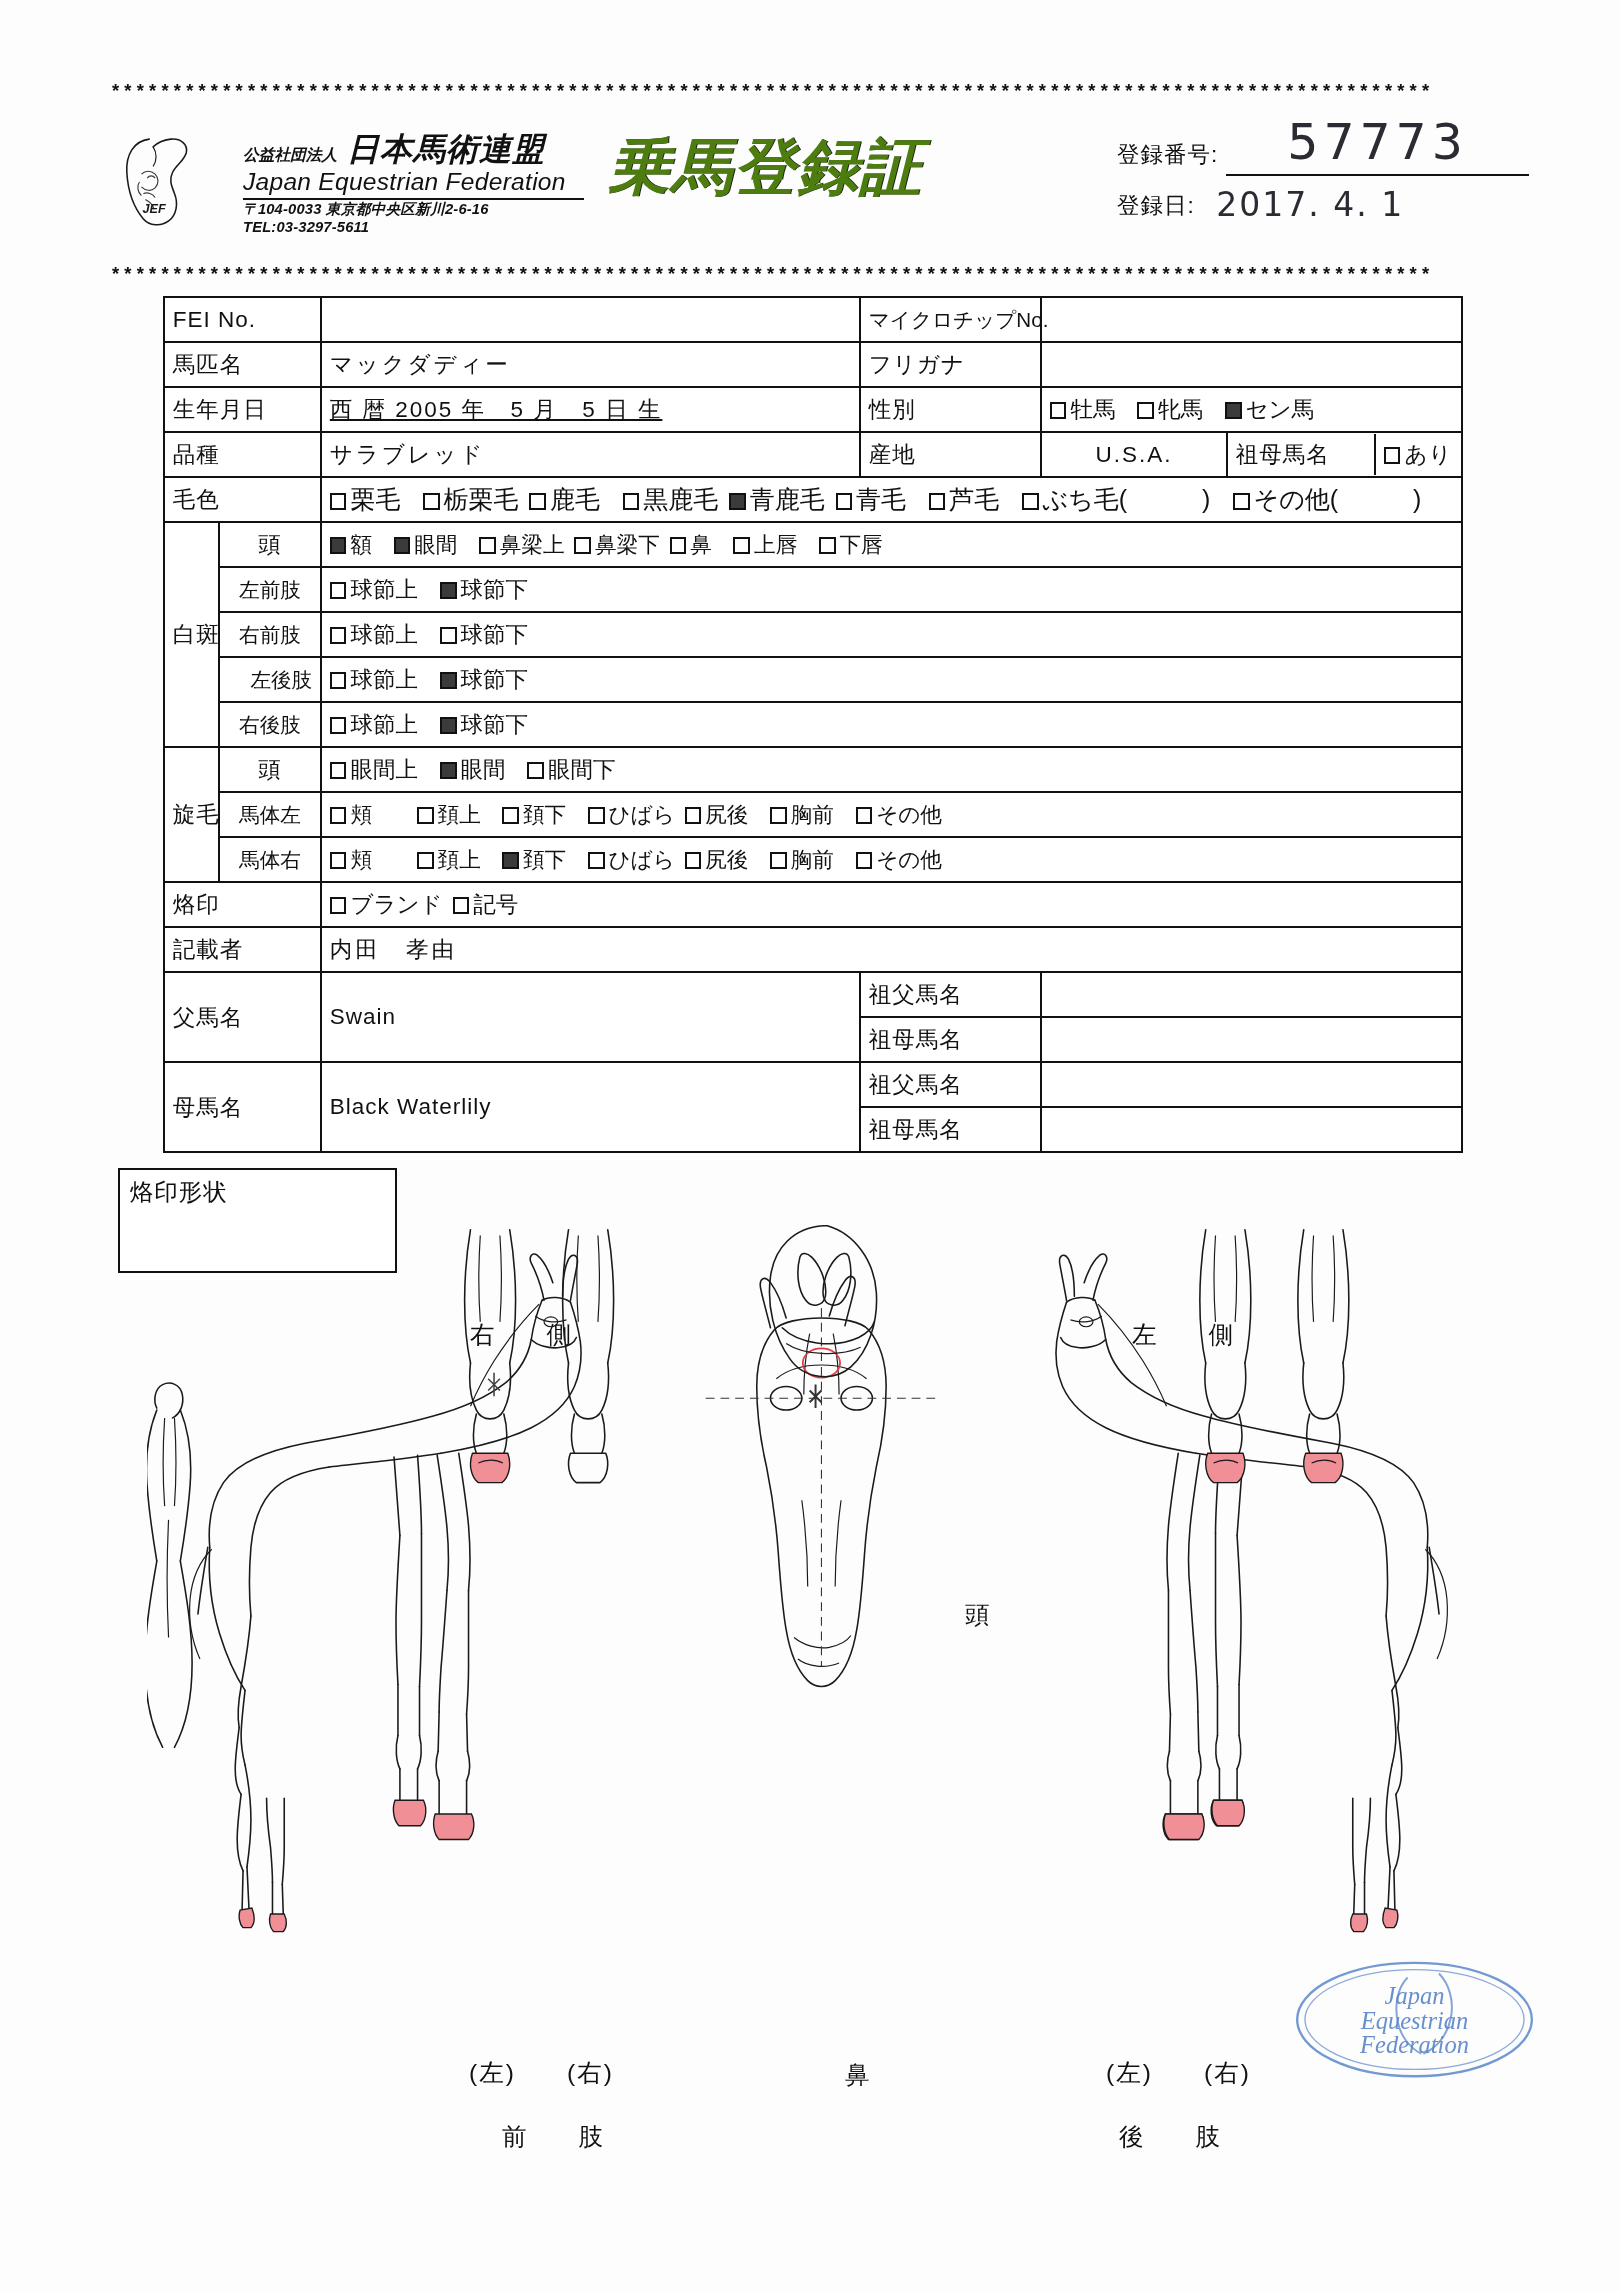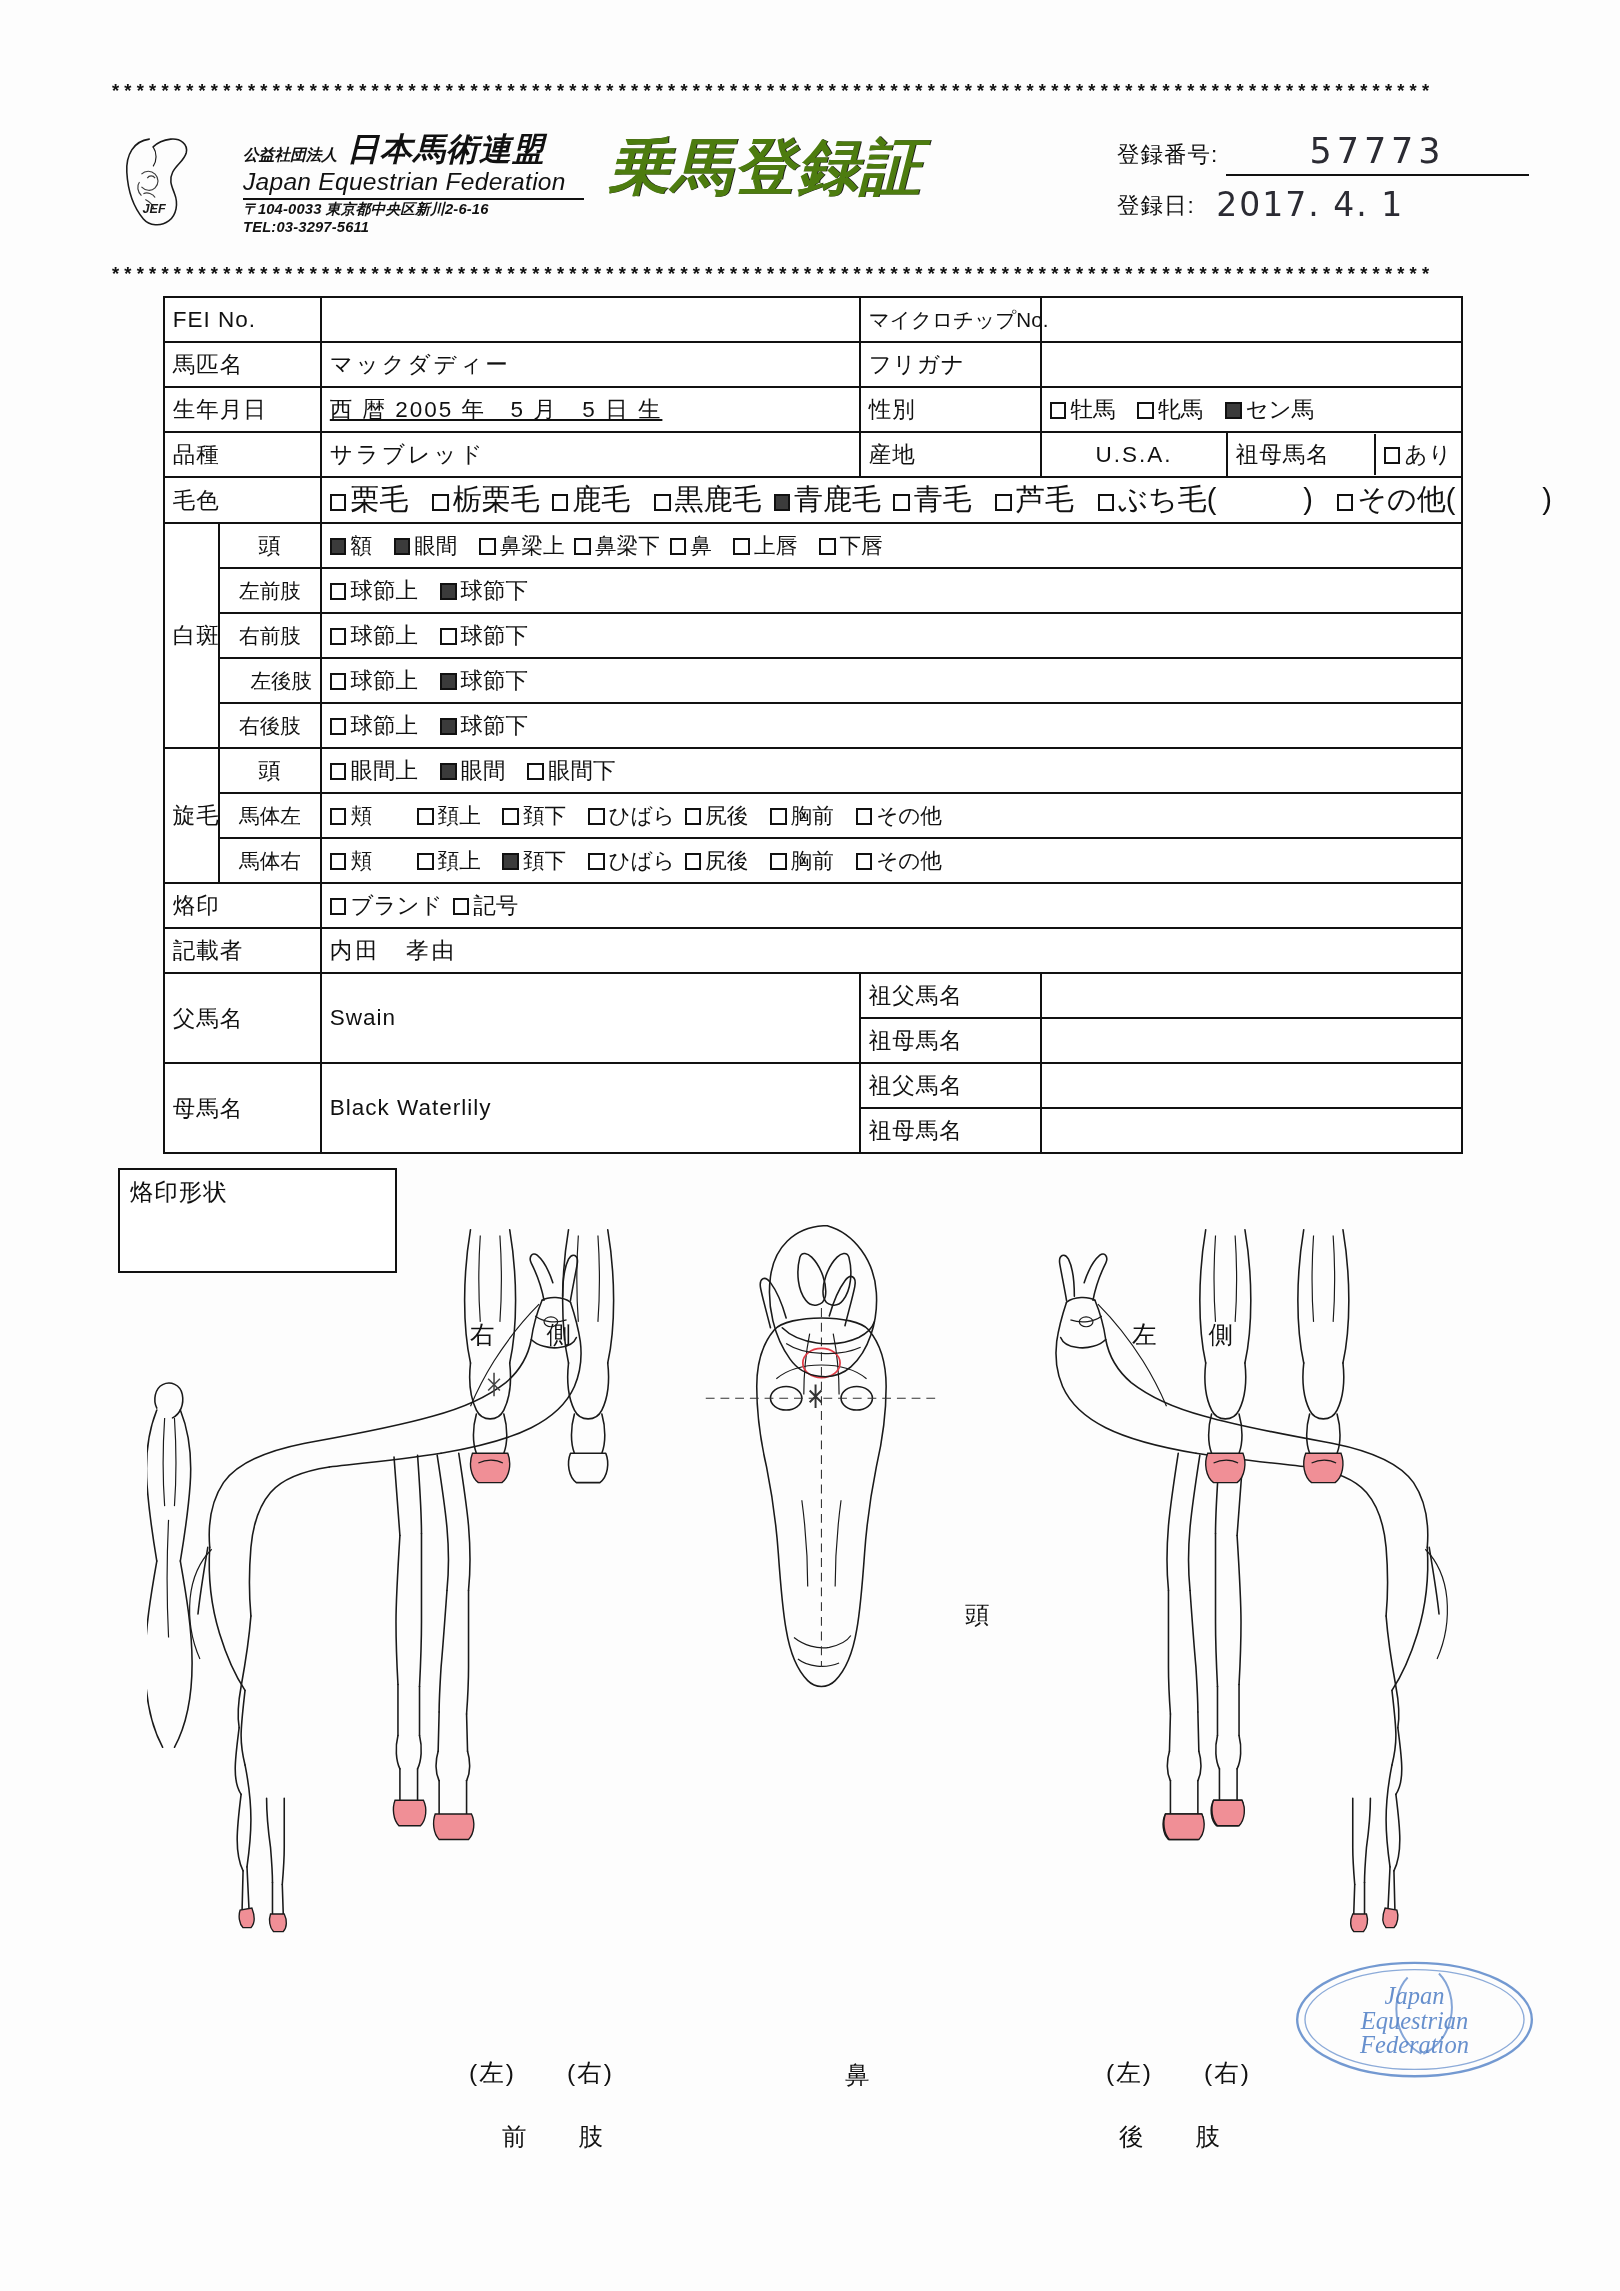--- a/index.html
+++ b/index.html
@@ -63,21 +63,21 @@
   .reg-label { font-size: 22.5px; white-space: nowrap; padding-bottom: 5.9px; letter-spacing: 1px; }
   .reg-value-wrap { flex: 1; border-bottom: 2.9px solid #111; margin-left: 7.8px; height: 49px; position: relative; }
   .reg-row.nodash .reg-value-wrap { border-bottom: none; }
   .hand {
     font-family: "DejaVu Sans", sans-serif;
     color: #2b2b33;
     position: absolute; bottom: 2.9px; left: 0; width: 100%;
     text-align: center;
     white-space: nowrap;
   }
-  .hand.num { font-size: 35px; letter-spacing: 4.9px; }
+  .hand.num { font-size: 49px; letter-spacing: 4.9px; }
   .hand.date { font-size: 33px; letter-spacing: 2px; text-align: left; padding-left: 13.7px; }
 
   
   table.form {
     position: absolute; left: 163px; top: 296px;
     width: 1299px;
     border-collapse: collapse;
     table-layout: fixed;
     padding-left: 37px;
   }
@@ -248,21 +248,21 @@
                 <span class="bx"></span><span>あり</span>
               </td>
             </tr>
           </tbody>
             </table>
         </td>
       </tr>
 
       <tr>
         <td class="lbl" colspan="3">毛色</td>
-        <td class="val opts" colspan="5" style="font-size:29px">
+        <td class="val opts" colspan="5" style="font-size:25px">
           <span class="opt"><span class="bx"></span><span>栗毛</span></span>
           <span class="opt tight"><span class="bx"></span><span>栃栗毛</span></span>
           <span class="opt"><span class="bx"></span><span>鹿毛</span></span>
           <span class="opt tight"><span class="bx"></span><span>黒鹿毛</span></span>
           <span class="opt tight"><span class="bx on"></span><span>青鹿毛</span></span>
           <span class="opt"><span class="bx"></span><span>青毛</span></span>
           <span class="opt"><span class="bx"></span><span>芦毛</span></span>
           <span class="opt"><span class="bx"></span><span>ぶち毛(　　　)</span></span>
           <span class="opt"><span class="bx"></span><span>その他(　　　)</span></span>
         </td>

